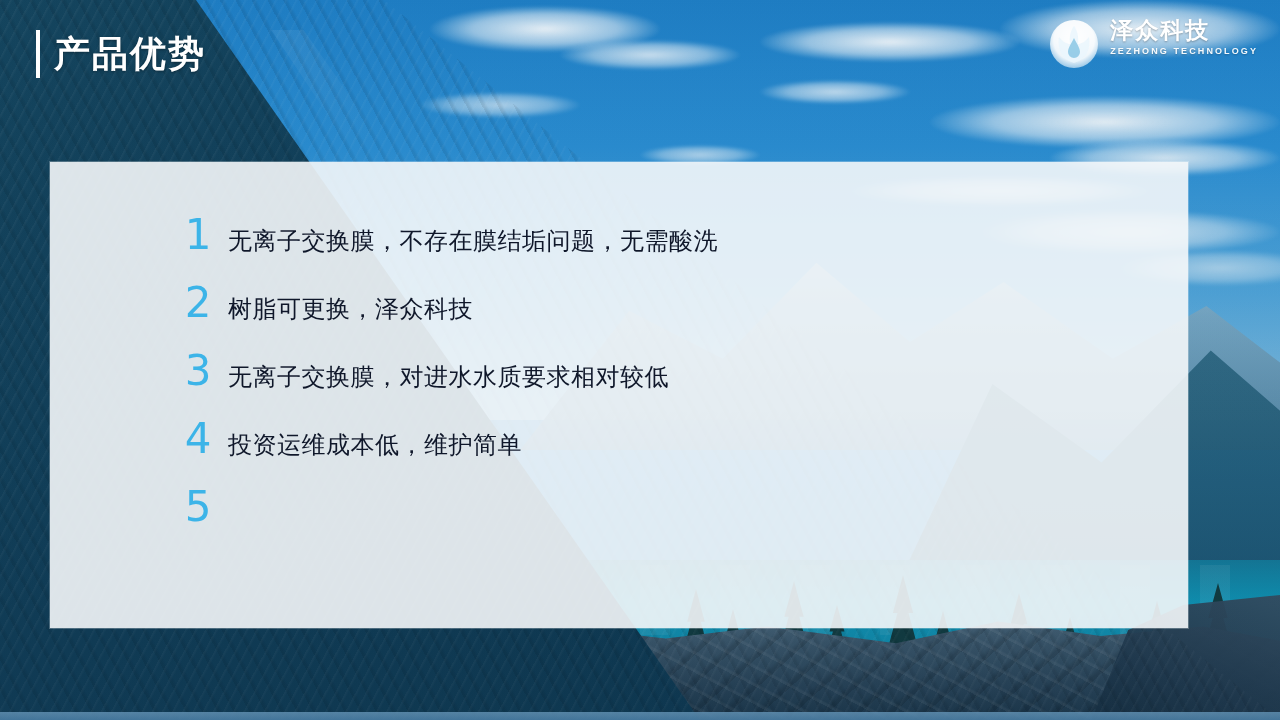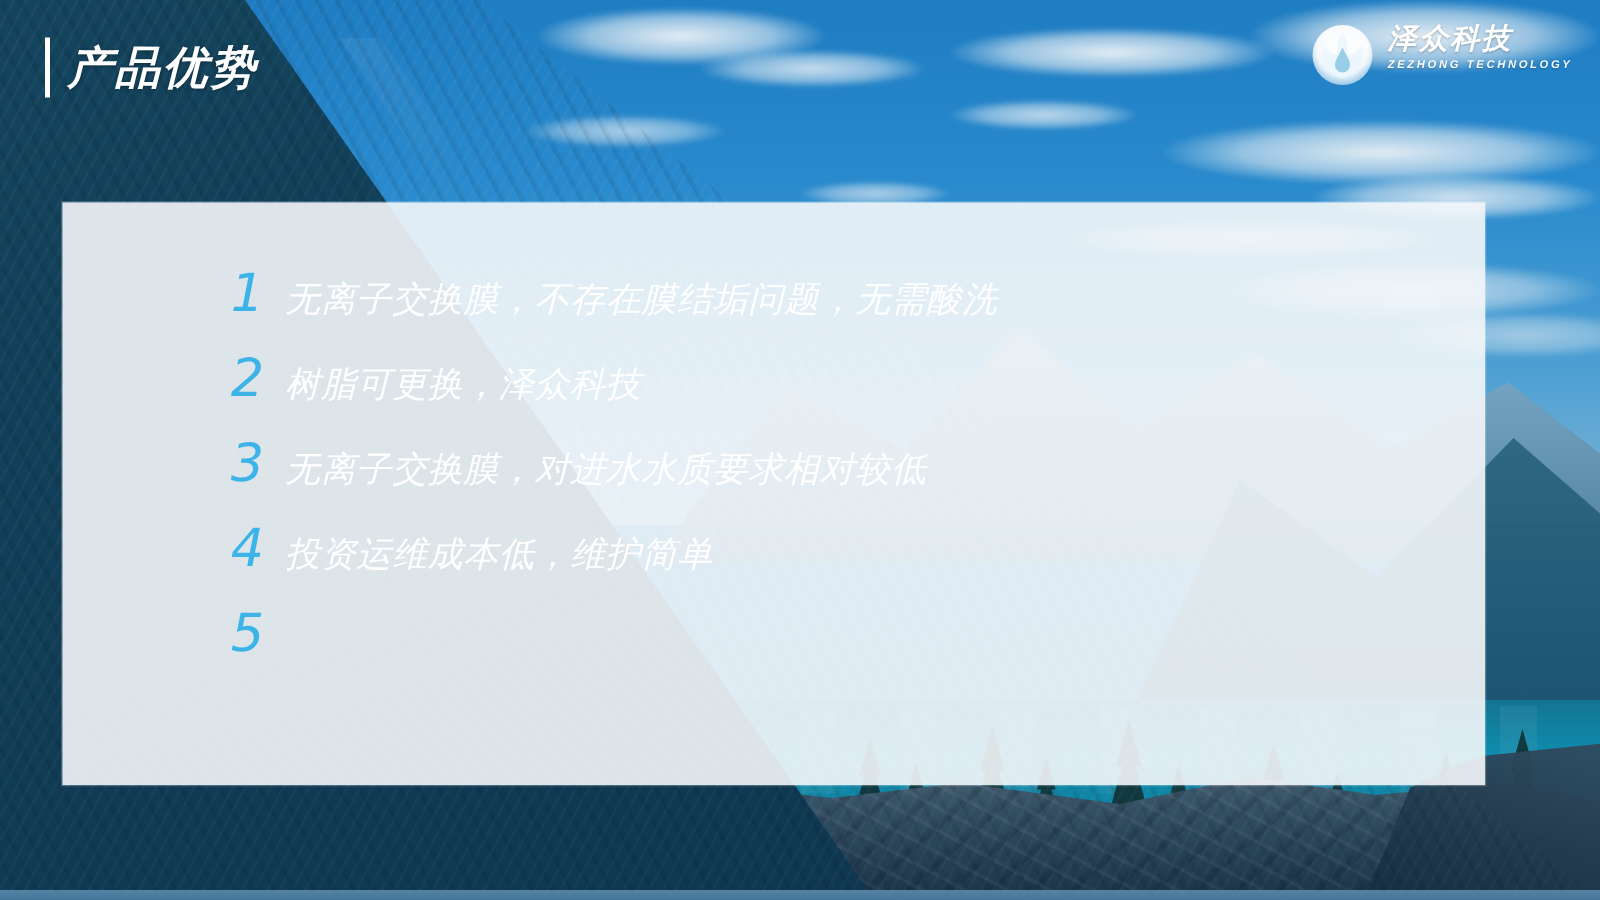--- a/index.html
+++ b/index.html
@@ -7,21 +7,20 @@
     padding: 0;
     background: #0c2f4a;
   }
   .slide {
     position: relative;
     width: 1280px;
     height: 720px;
     overflow: hidden;
     font-family: "Liberation Sans", "DejaVu Sans", sans-serif;
     background: #2b8fd4;
-    font-style: italic;
   }
 
   
   .bg { position: absolute; inset: 0; overflow: hidden; }
 
   .sky {
     position: absolute;
     left: 0; top: 0; right: 0; height: 420px;
     background:
       linear-gradient(180deg, #1f7fc6 0%, #2b8fd4 35%, #53a8dd 70%, #8cc4e4 100%);
@@ -211,22 +210,22 @@
     color: #3cb4e8;
     font-size: 42px;
     font-weight: 400;
     line-height: 1;
     width: 36px;
     text-align: center;
     flex: 0 0 36px;
     font-family: "DejaVu Sans", sans-serif;
   }
   .item-text {
-    color: #ffffff;
-    font-size: 28px;
+    color: #0f172a;
+    font-size: 24px;
     font-weight: 400;
     line-height: 1;
     margin-left: 12px;
     letter-spacing: 0.5px;
   }
 </style>
 </head>
 <body>
 
 <div class="slide">

